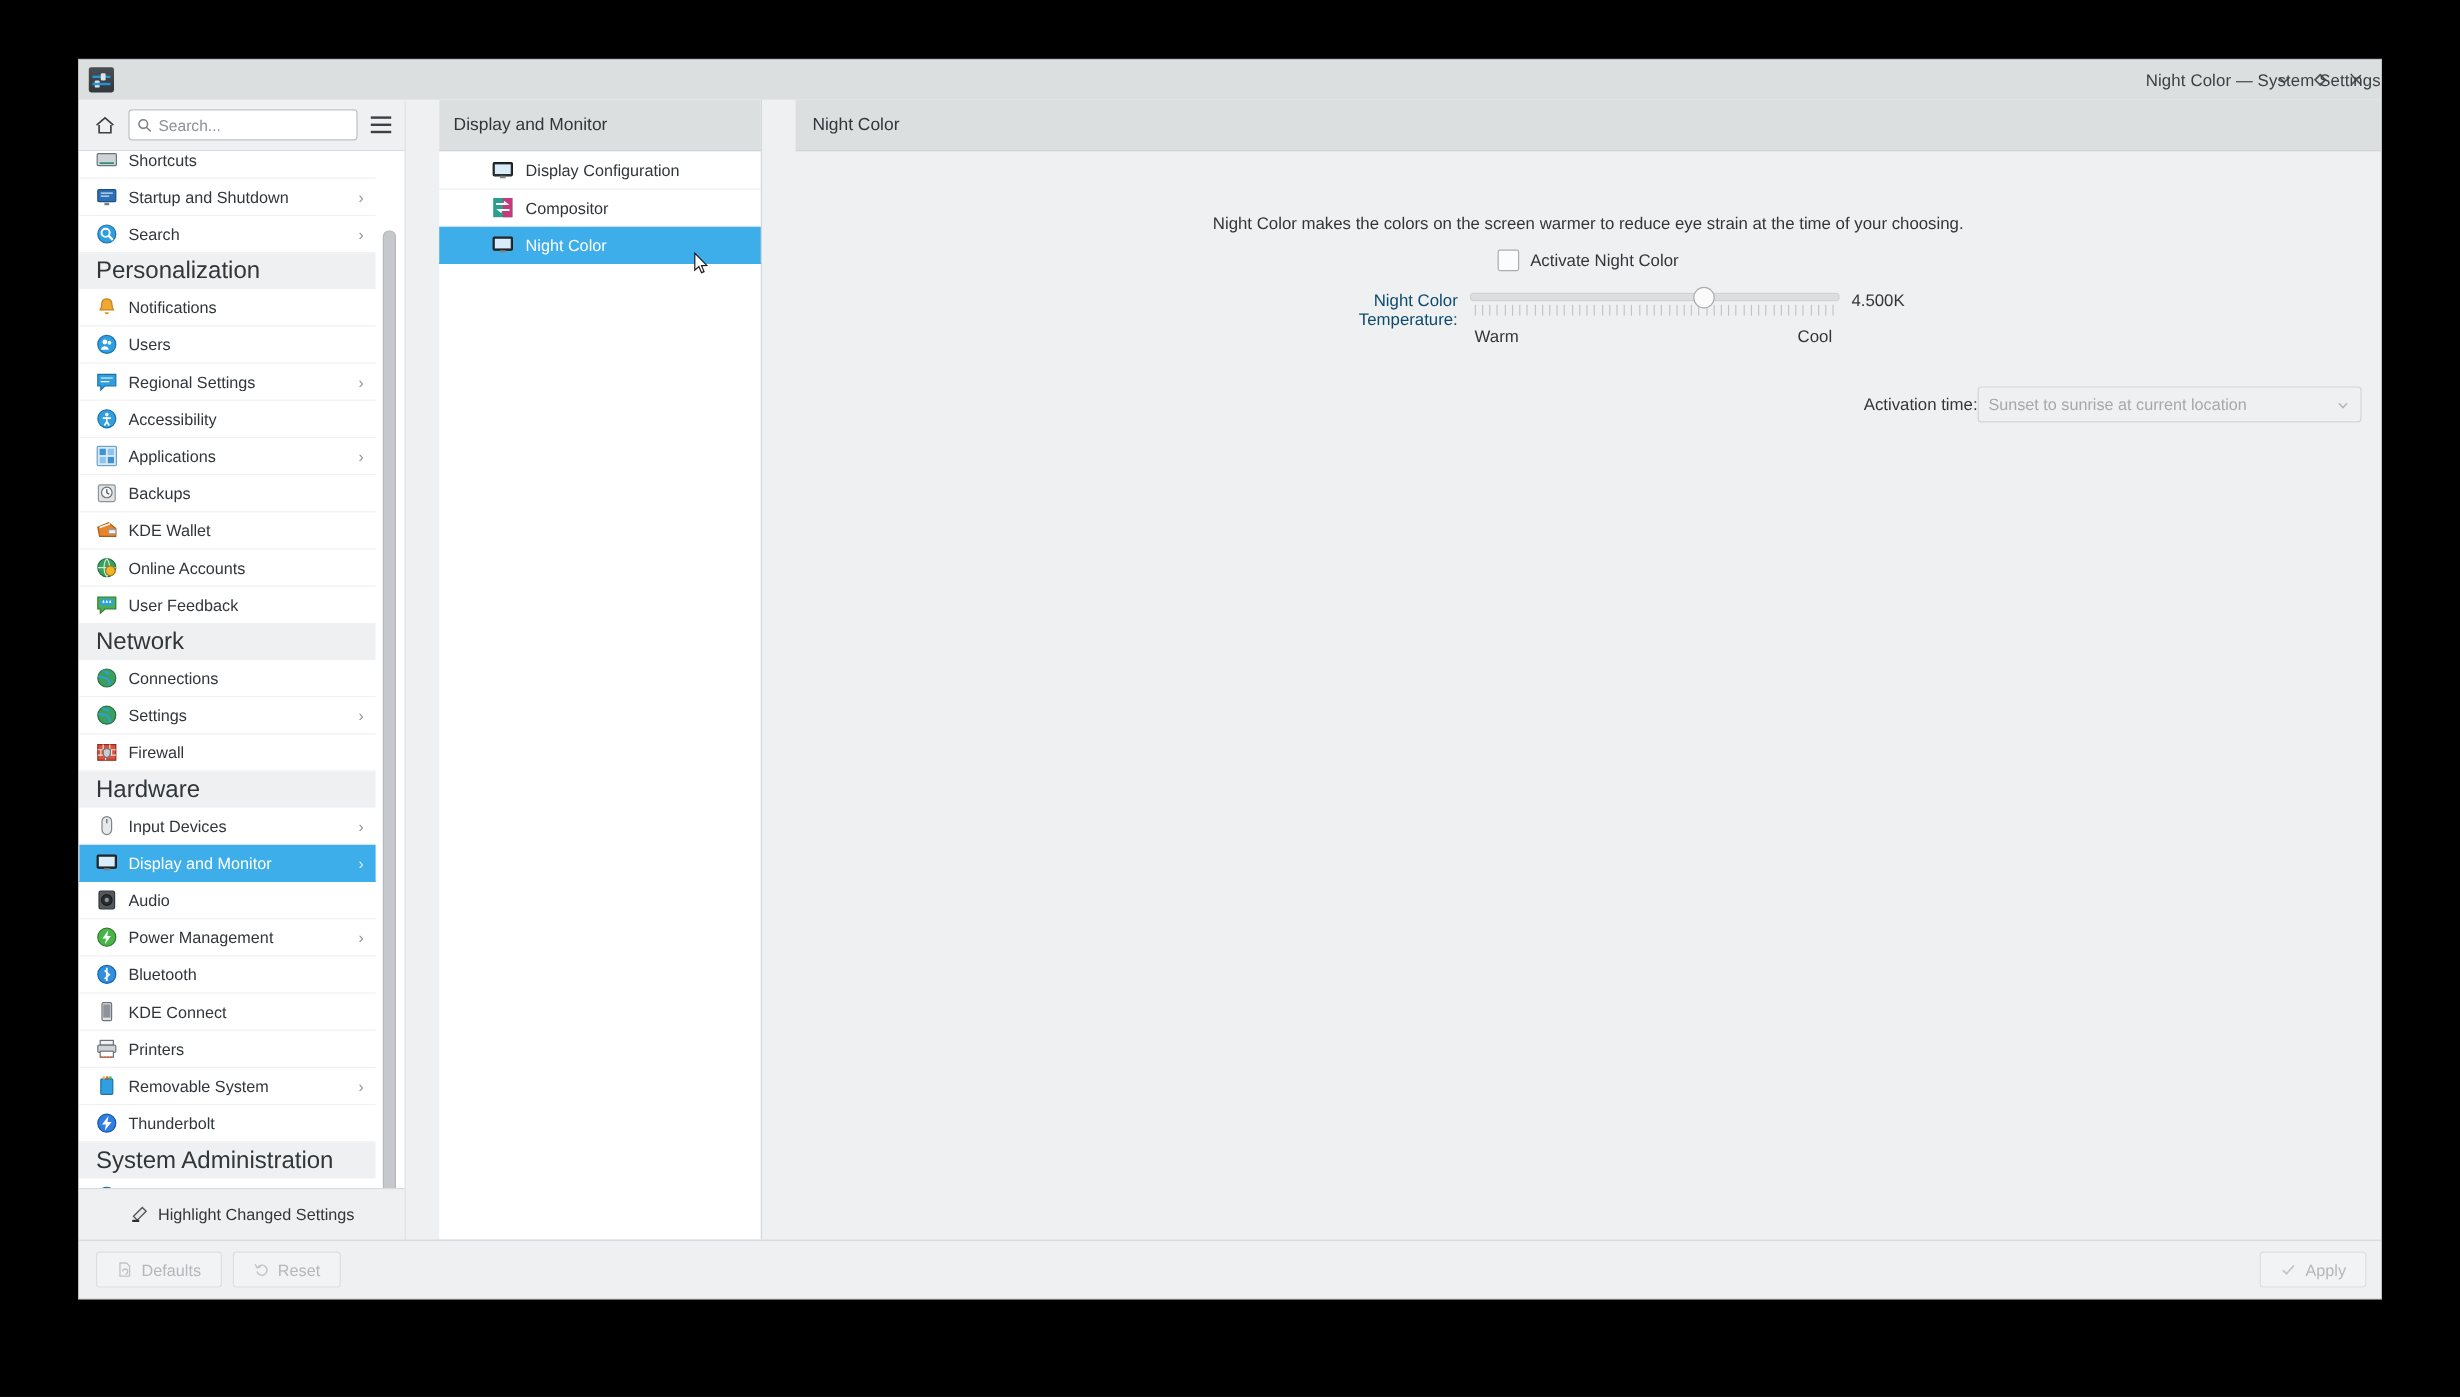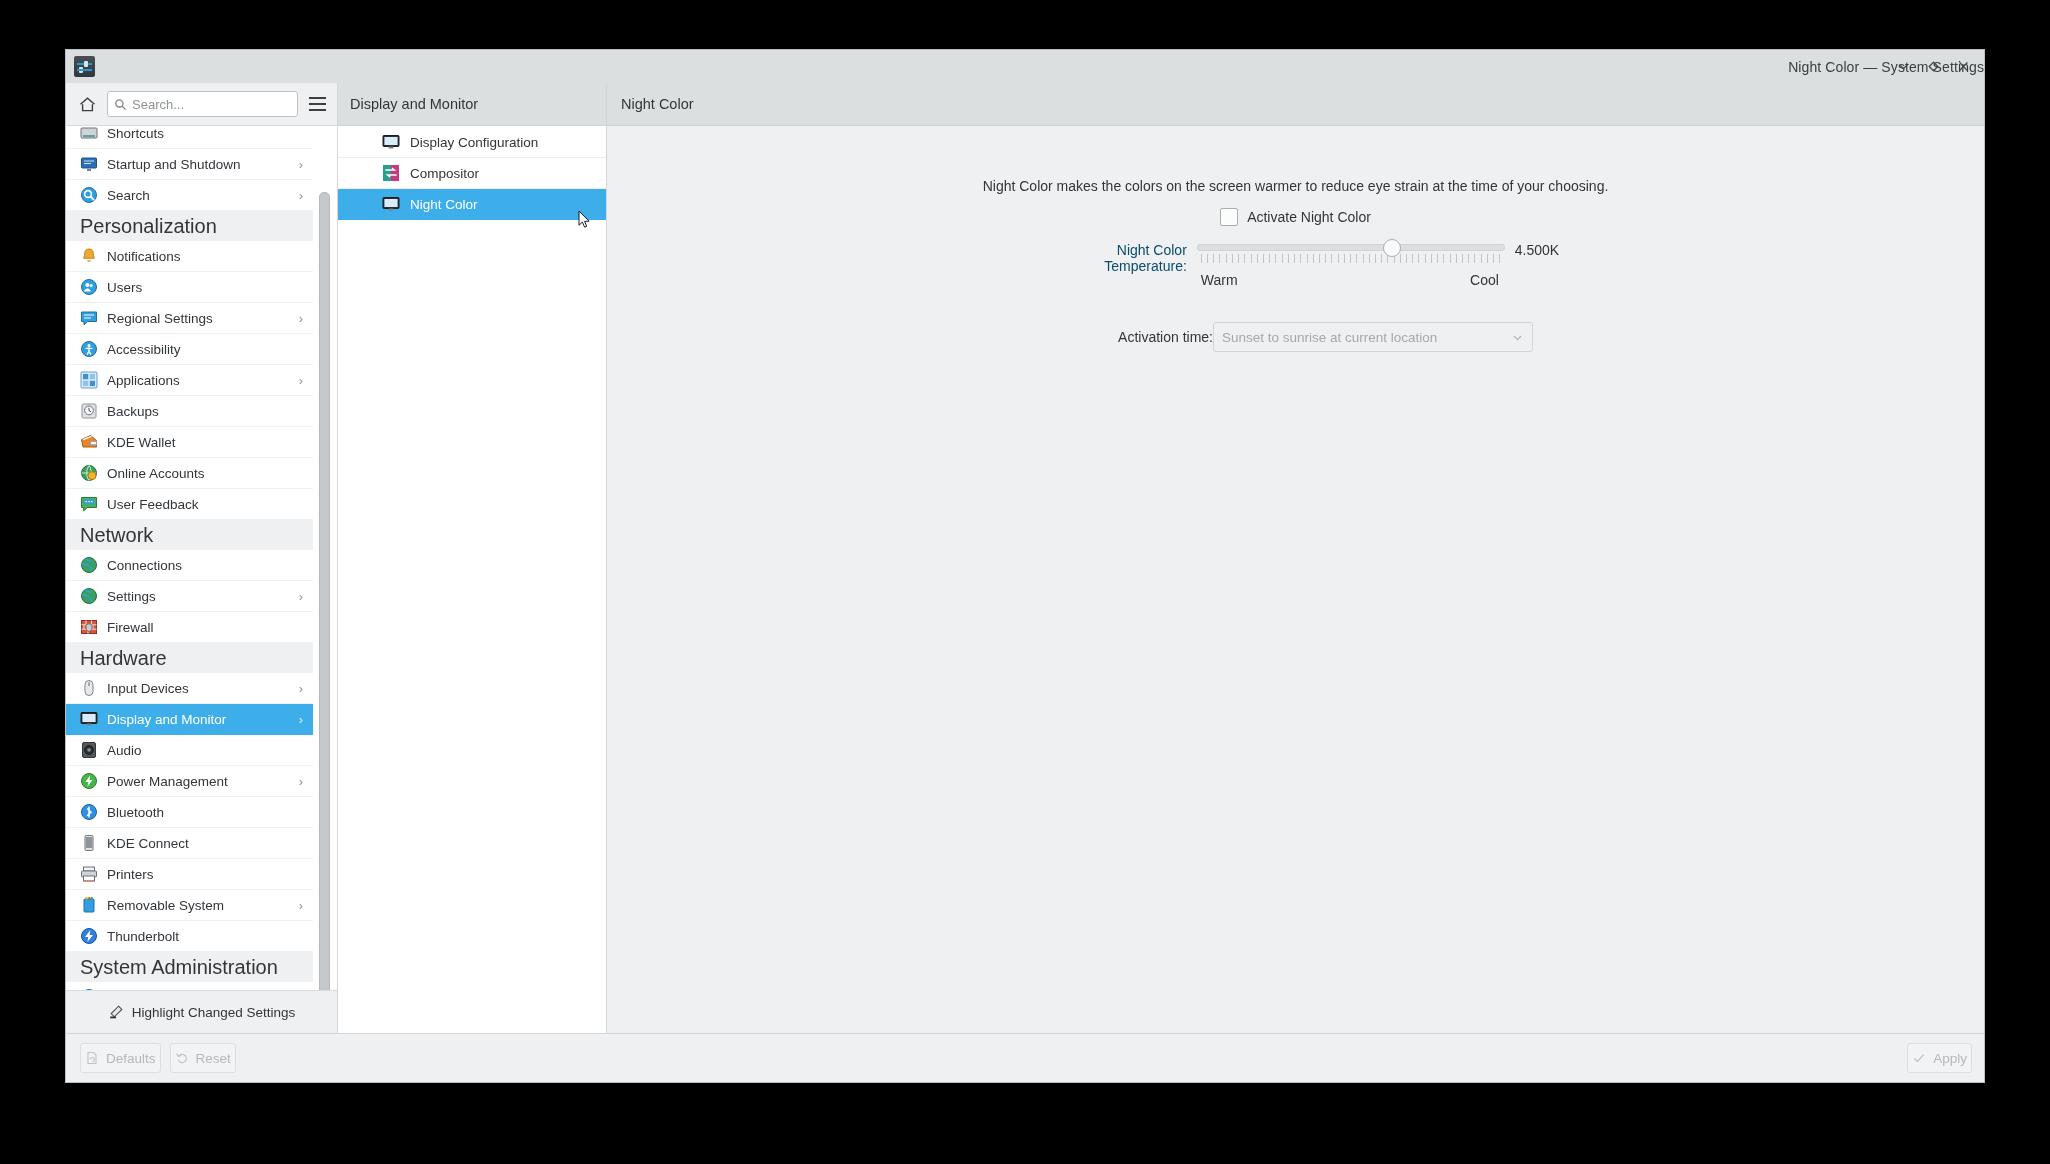--- a/index.html
+++ b/index.html
@@ -21,21 +21,21 @@
   .ai-knob1,.ai-knob2{position:absolute;width:4px;height:6px;background:#dfe3e6;border-radius:1px;}
   .ai-knob1{top:5px;left:10px;}
   .ai-knob2{top:11px;left:5px;}
   .titlebar-title{position:absolute;left:12px;right:0;text-align:right;font-size:14px;color:#3b4045;
     letter-spacing:.1px;pointer-events:none;}
   .win-controls{margin-left:auto;display:flex;align-items:center;gap:0;padding-right:6px;}
   .win-btn{width:30px;height:30px;display:flex;align-items:center;justify-content:center;color:#4c5155;}
   .win-btn svg{display:block;}
 
   
-  .body-row{flex:1 1 auto;display:flex;min-height:0;}
+  .body-row{flex:1 1 auto;display:flex;min-height:0;gap:28px;}
 
   
   .sidebar{width:271px;flex:0 0 271px;display:flex;flex-direction:column;background:#fff;
     border-right:1px solid #d4d7d9;min-height:0;}
   .sb-top{height:42px;flex:0 0 auto;background:#eff0f1;display:flex;align-items:center;
     padding:0 8px;gap:7px;border-bottom:1px solid #d9dcde;}
   .home-btn{width:26px;height:26px;display:flex;align-items:center;justify-content:center;color:#3b4045;}
   .search-box{flex:1 1 auto;height:24px;background:#fff;border:1px solid #bfc3c6;border-radius:3px;
     display:flex;align-items:center;padding:0 6px;gap:5px;}
   .search-box .mag{flex:0 0 auto;color:#7d8387;display:flex;}
@@ -93,34 +93,34 @@
   .slider-wrap{width:308px;margin:0 10px;position:relative;}
   .slider-track{height:5px;margin-top:8px;background:#dcdfe0;border:1px solid #cfd3d5;border-radius:3px;}
   .slider-handle{position:absolute;width:16px;height:16px;border-radius:50%;background:#fbfbfb;
     border:1px solid #a9aeb2;top:3px;}
   .ticks{position:absolute;left:4px;right:4px;top:18px;height:9px;display:flex;justify-content:space-between;}
   .ticks i{width:1px;height:9px;background:#c2c6c9;display:block;}
   .temp-val{font-size:14px;color:#31363b;padding-top:6px;}
   .warmcool{position:absolute;top:36px;left:4px;right:6px;display:flex;justify-content:space-between;
     font-size:14px;color:#31363b;}
 
-  .act-row{position:absolute;left:0;right:0;top:196px;display:flex;justify-content:center;}
+  .act-row{position:absolute;left:0;right:16px;top:196px;display:flex;justify-content:flex-end;}
   .act-inner{display:flex;align-items:center;}
   .act-label{font-size:14px;color:#31363b;width:155px;text-align:right;}
   .combo{width:302px;height:28px;border:1px solid #d2d5d7;border-radius:3px;
     background:#eff0f1;display:flex;align-items:center;padding:0 8px;color:#a4a9ad;font-size:13.5px;}
   .combo .cv{flex:1 1 auto;}
   .combo .cc{flex:0 0 auto;color:#b2b7ba;display:flex;}
 
   
   .footer{flex:0 0 auto;height:48px;background:#eff0f1;border-top:1px solid #d4d7d9;
     display:flex;align-items:center;padding:0 12px;}
   .foot-left{display:flex;gap:9px;margin-left:2px;}
   .btn{height:28px;border:1px solid #dcdfe1;border-radius:3px;background:#f2f3f4;
-    display:flex;align-items:center;gap:7px;padding:0 4px;font-size:13.5px;color:#b3b8bc;}
+    display:flex;align-items:center;gap:7px;padding:0 16px;font-size:13.5px;color:#b3b8bc;}
   .btn .bi{display:flex;color:#c0c4c7;}
   .foot-right{margin-left:auto;}
 
   .cursor{position:absolute;left:578px;top:210px;width:13px;height:20px;pointer-events:none;}
 </style>
 </head>
 <body>
 
 <div class="window">
 

